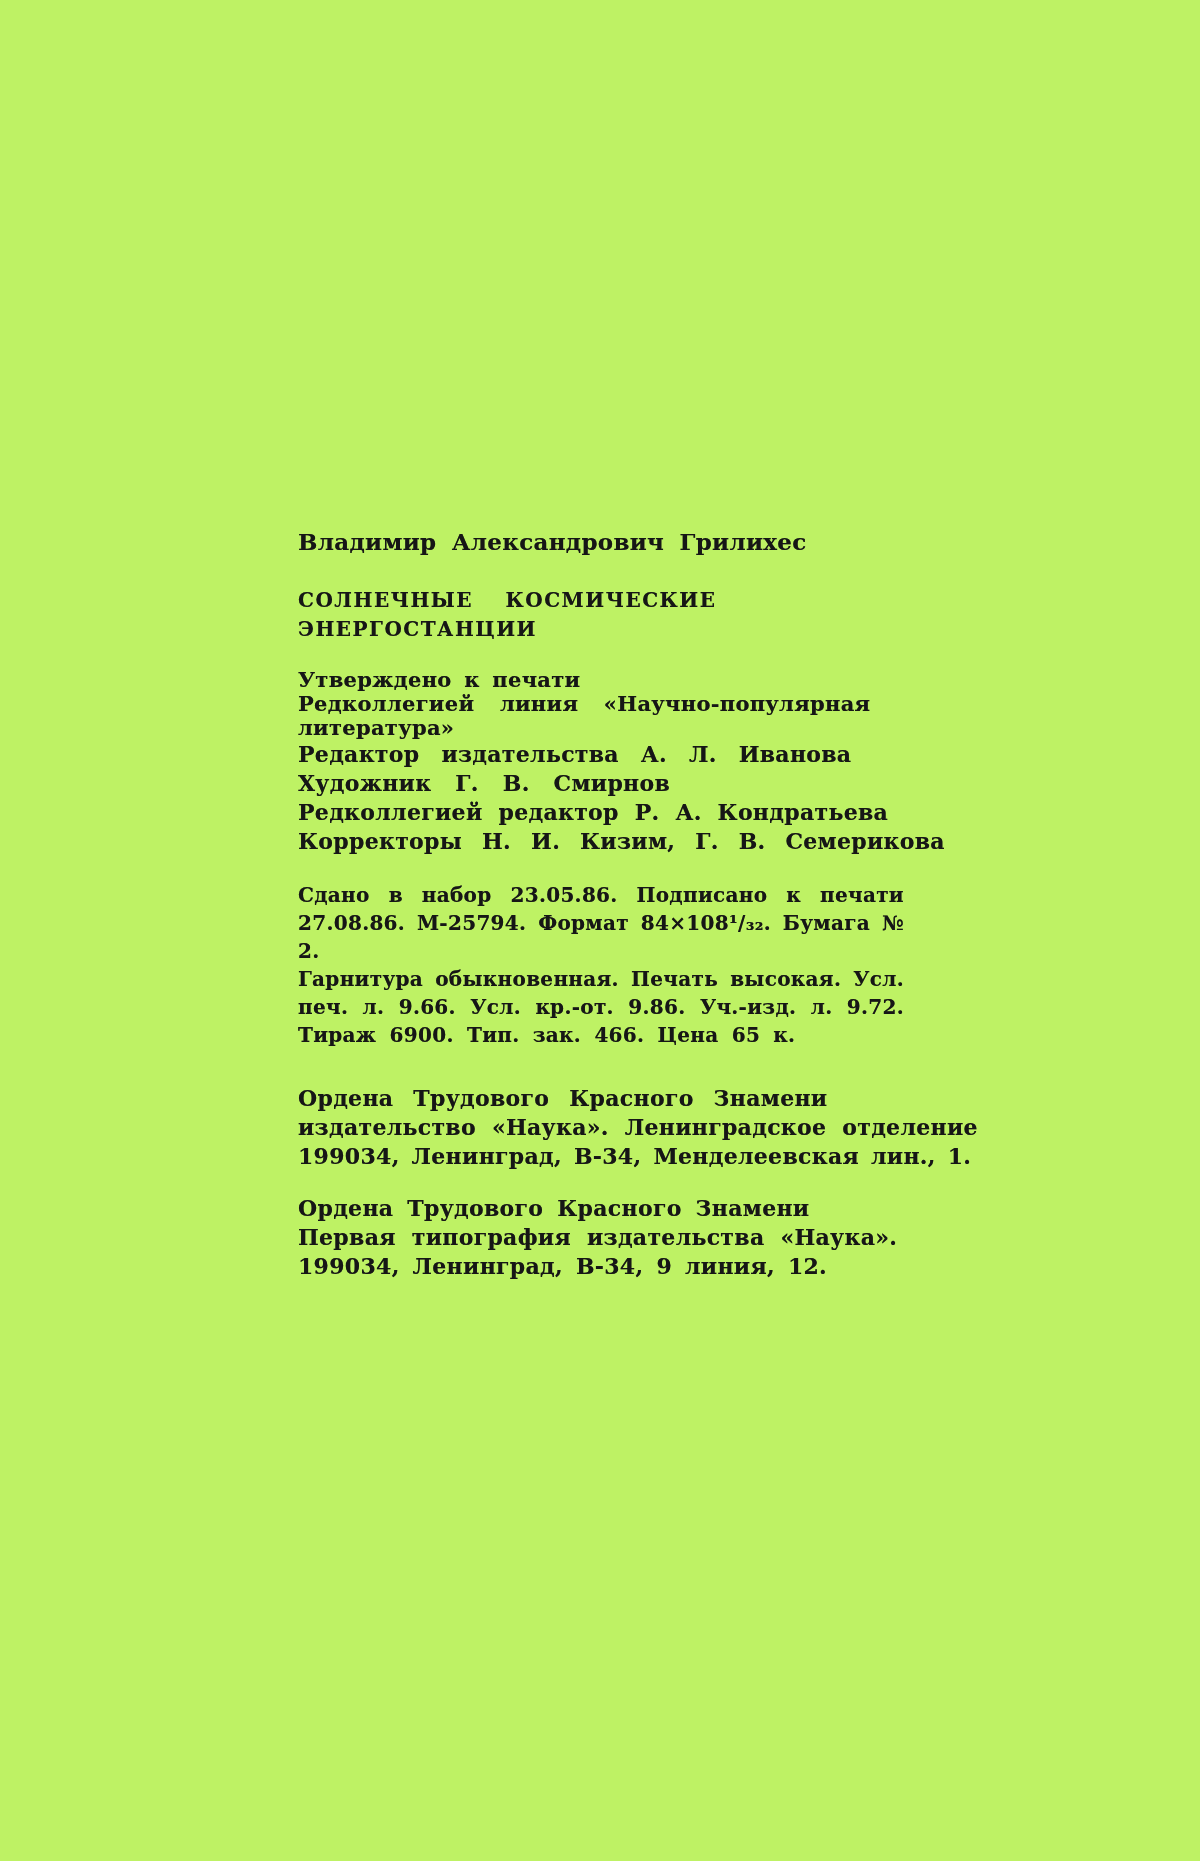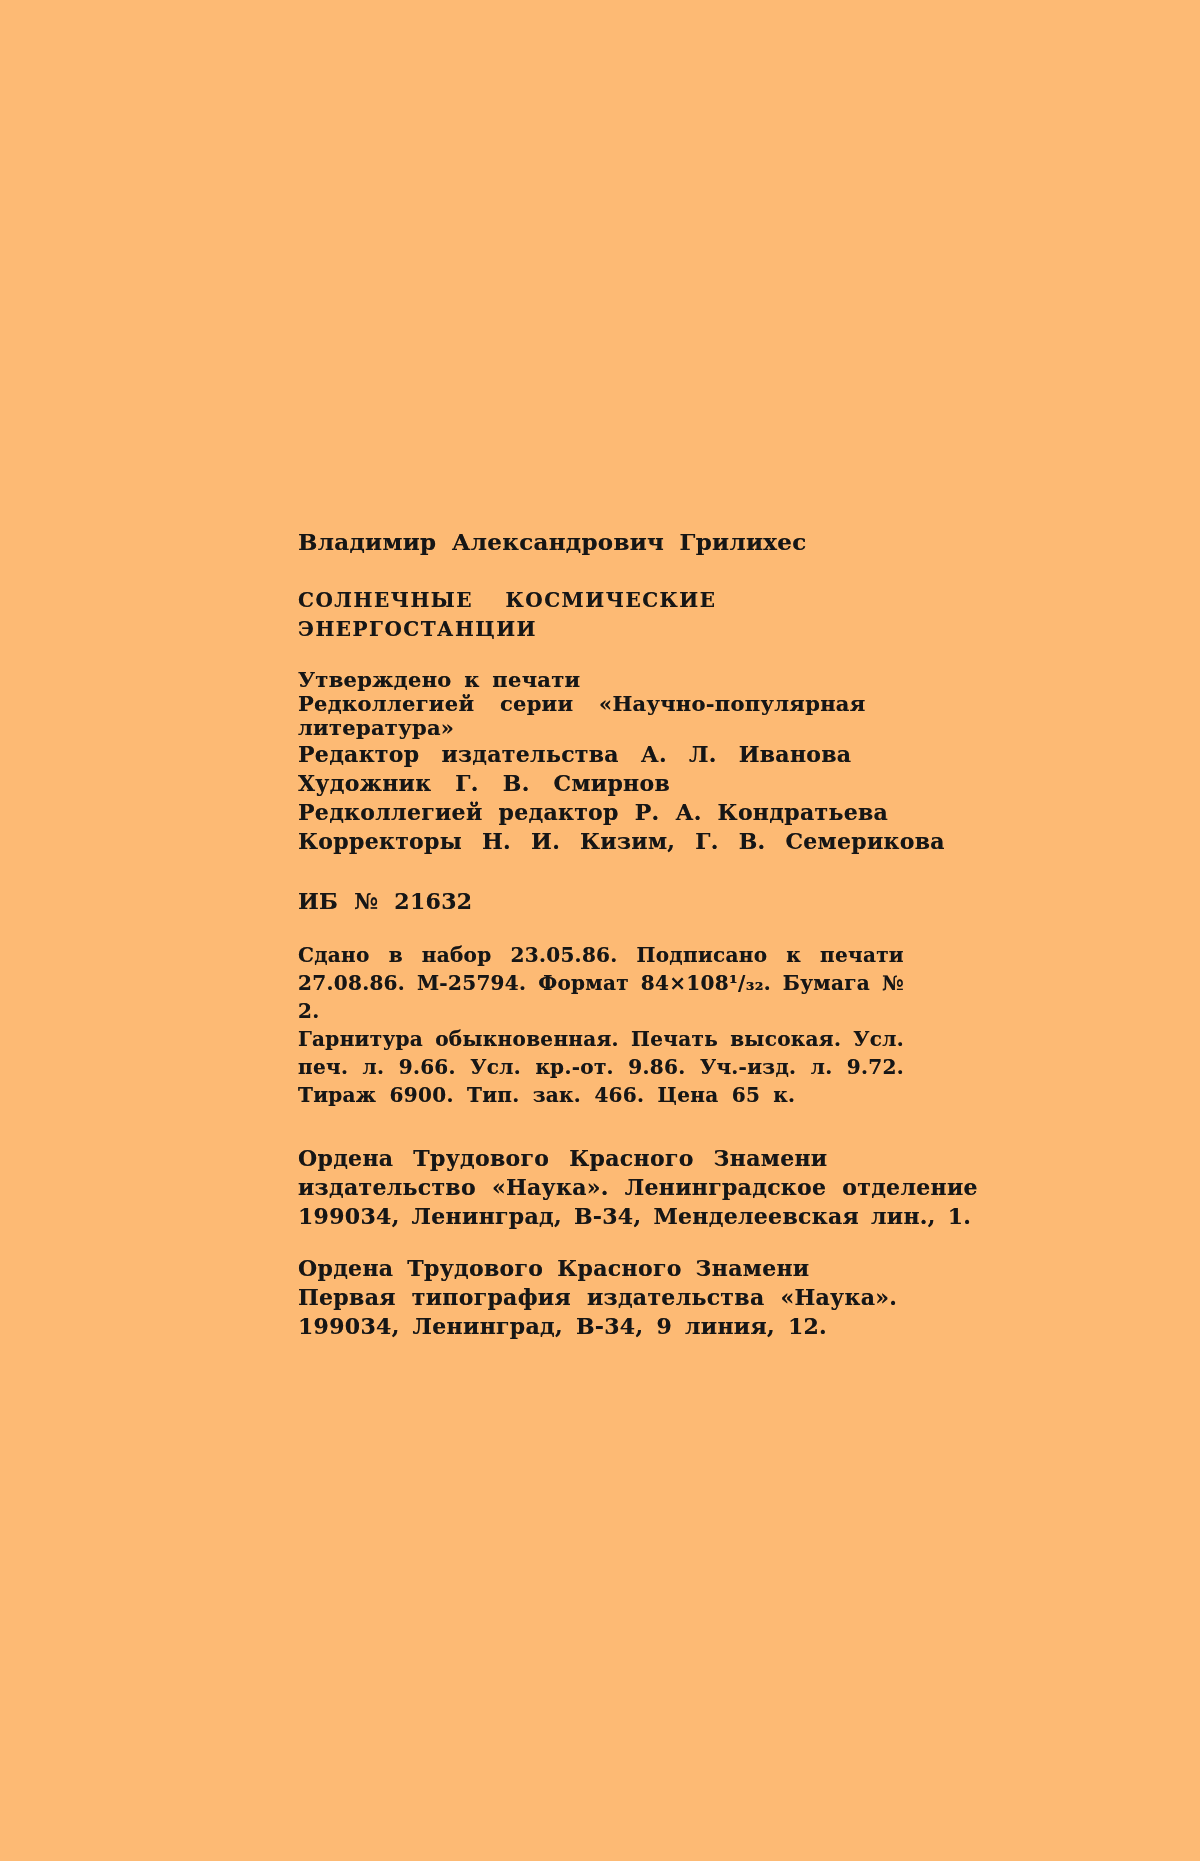--- a/index.html
+++ b/index.html
@@ -4,21 +4,21 @@
 <style>
   html, body {
     margin: 0;
     padding: 0;
     background: #ffffff;
   }
   .page {
     position: relative;
     width: 1200px;
     height: 1861px;
-    background: #fdba74;
+    background: #bef264;
     overflow: hidden;
     font-family: "DejaVu Serif", "Liberation Serif", serif;
     color: #161616;
   }
   .content {
     position: absolute;
     left: 298px;
     top: 527px;
     width: 606px;
     font-weight: 700;
@@ -92,32 +92,31 @@
 
     <div class="author line">Владимир Александрович Грилихес</div>
 
     <div class="title">
       <div class="line">СОЛНЕЧНЫЕ КОСМИЧЕСКИЕ</div>
       <div class="line">ЭНЕРГОСТАНЦИИ</div>
     </div>
 
     <div class="approval">
       <div class="line ws5">Утверждено к печати</div>
-      <div class="line ws18">Редколлегией серии «Научно-популярная</div>
+      <div class="line ws18">Редколлегией линия «Научно-популярная</div>
       <div class="line ws0">литература»</div>
     </div>
 
     <div class="staff">
       <div class="line ws14">Редактор издательства А. Л. Иванова</div>
       <div class="line ws16">Художник Г. В. Смирнов</div>
       <div class="line ws8">Редколлегией редактор Р. А. Кондратьева</div>
       <div class="line ws12">Корректоры Н. И. Кизим, Г. В. Семерикова</div>
     </div>
 
-    <div class="ib line">ИБ № 21632</div>
 
     <div class="imprint">
       <div class="just">Сдано в набор 23.05.86. Подписано к печати</div>
       <div class="just">27.08.86. М-25794. Формат 84×108¹/₃₂. Бумага № 2.</div>
       <div class="just">Гарнитура обыкновенная. Печать высокая. Усл.</div>
       <div class="just">печ. л. 9.66. Усл. кр.-от. 9.86. Уч.-изд. л. 9.72.</div>
       <div class="line ws6">Тираж 6900. Тип. зак. 466. Цена 65 к.</div>
     </div>
 
     <div class="publisher">

